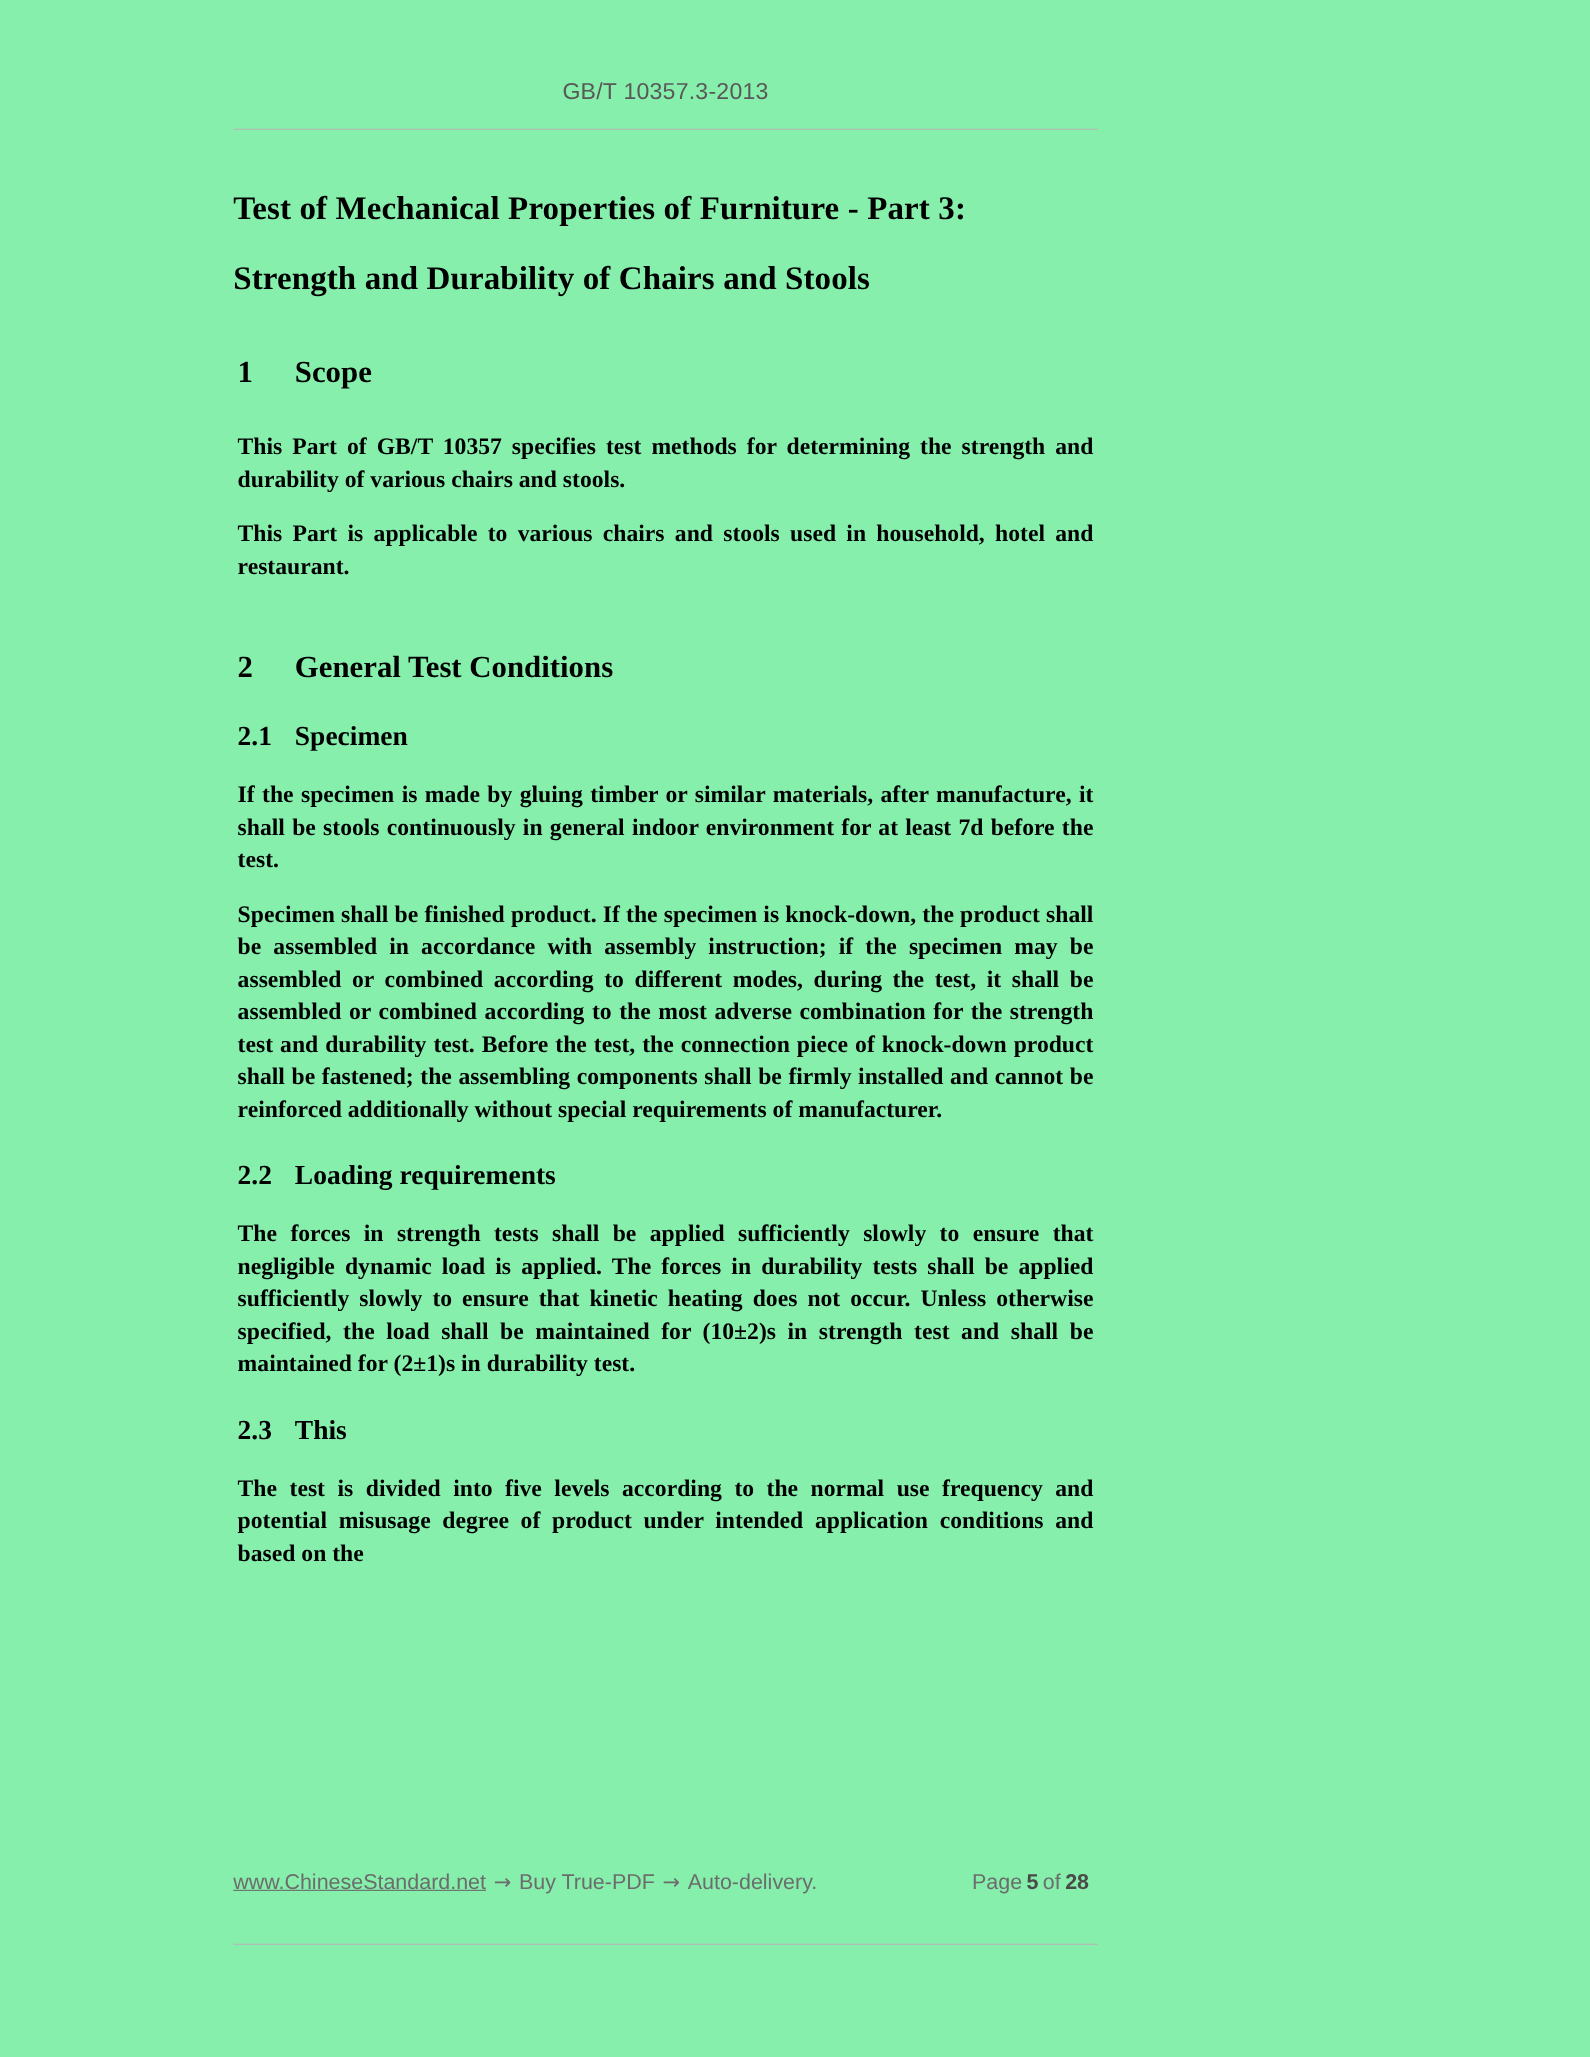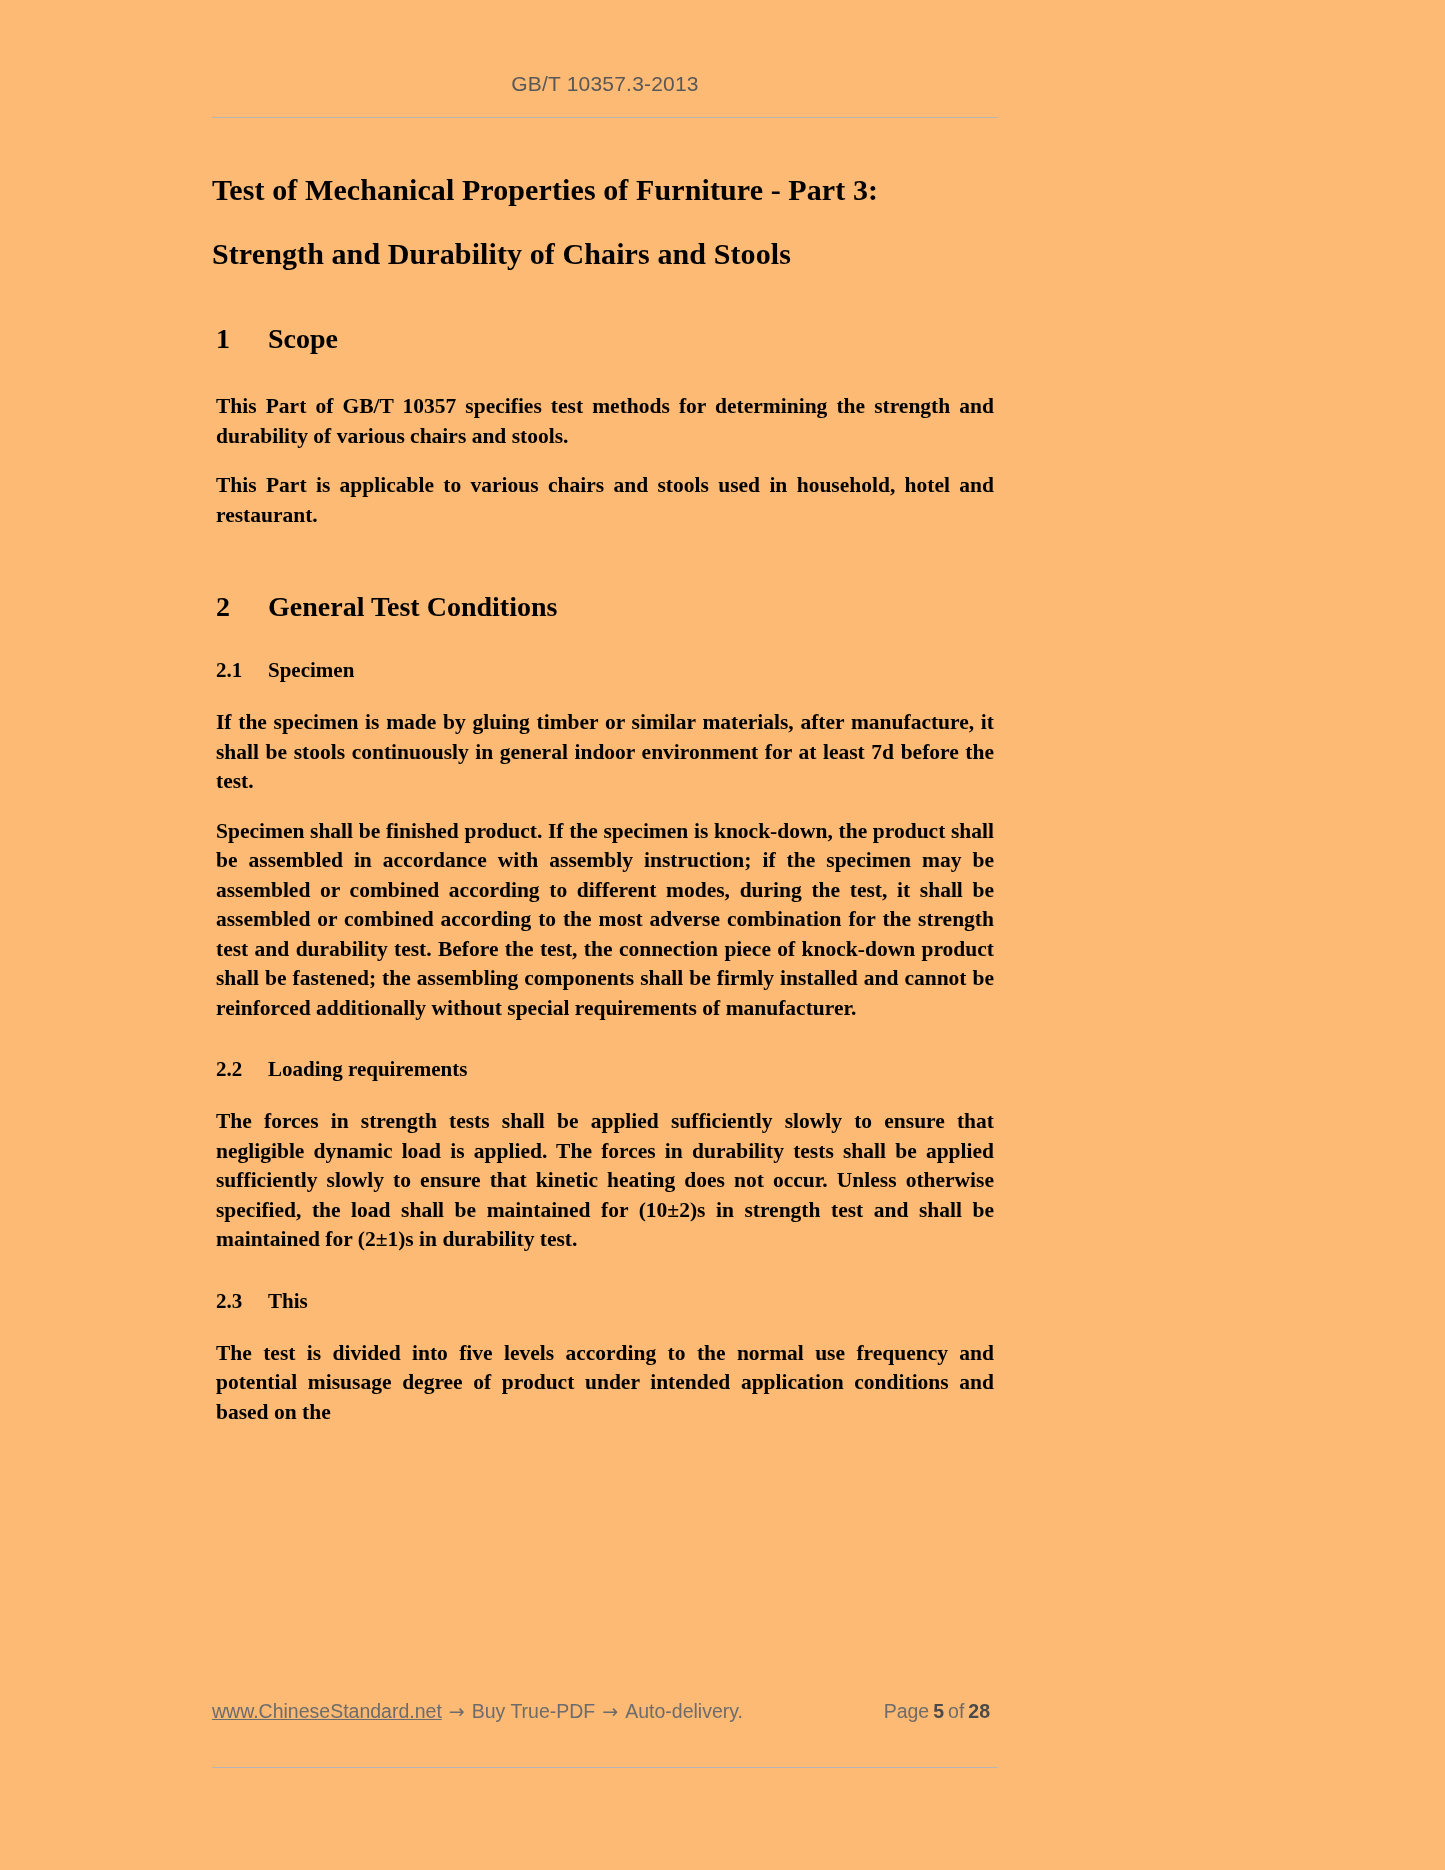--- a/index.html
+++ b/index.html
@@ -15,21 +15,21 @@
     font-family: "Liberation Serif", "DejaVu Serif", serif;
     color: #000000;
     overflow: hidden;
   }
 
   .page {
     position: absolute;
     left: 0; top: 0;
     width: 1445px;
     height: 1870px;
-    background: #fdba74;
+    background: #86efac;
   }
 
   
   .header {
     position: absolute;
     left: 212px;
     top: 72px;
     width: 786px;
     text-align: center;
   }
@@ -77,21 +77,21 @@
     margin: 0;
     padding: 0;
     line-height: 34px;
     display: flex;
   }
   h1.sec .num {
     width: 52px;
     flex: 0 0 52px;
   }
   h2.subsec {
-    font-size: 21px;
+    font-size: 25px;
     font-weight: bold;
     margin: 0;
     padding: 0;
     line-height: 28px;
     display: flex;
   }
   h2.subsec .num {
     width: 52px;
     flex: 0 0 52px;
   }

